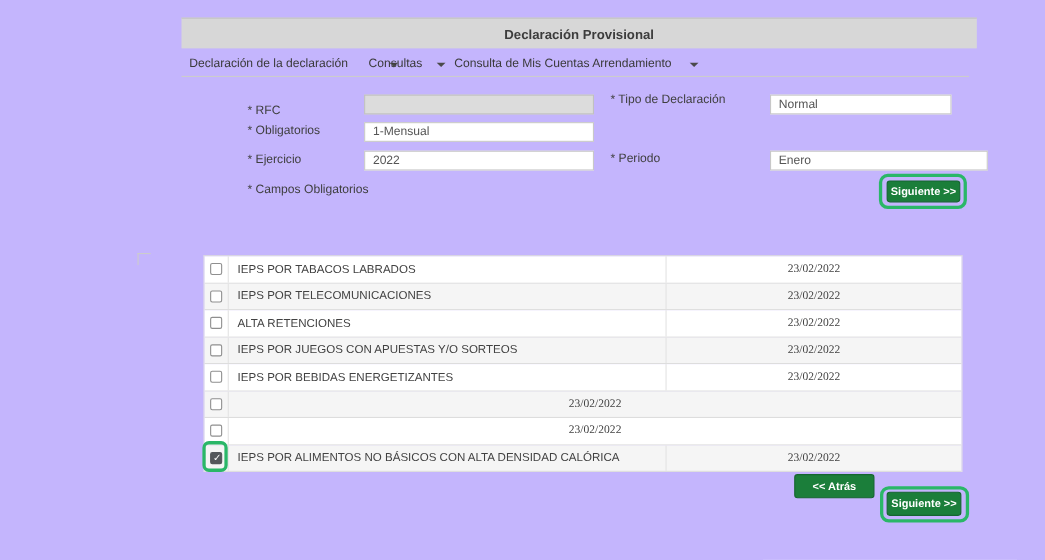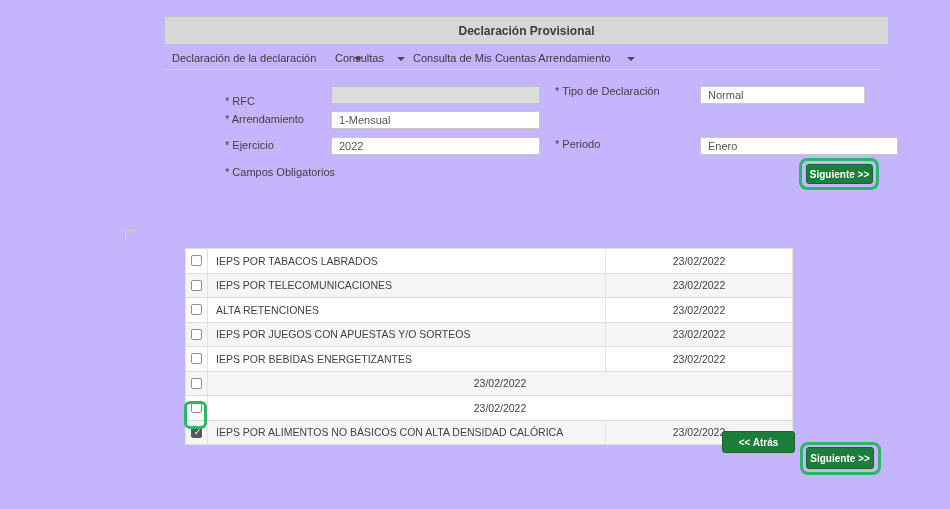--- a/index.html
+++ b/index.html
@@ -51,40 +51,40 @@
     display: flex; align-items: center; justify-content: center;
     white-space: nowrap;
   }
   .ring {
     border: 3px solid #2ab768; border-radius: 8px; background: transparent;
     pointer-events: none;
   }
 
   
   .tbl {
-    left: 185px; top: 248px; width: 608px;
+    left: 185px; top: 232px; width: 690px;
     border-top: 1px solid #ddd; border-left: 1px solid #e4e4e4; border-right: 1px solid #e4e4e4;
   }
   .trow {
     display: flex; align-items: stretch; height: 24.5px;
     border-bottom: 1px solid #ddd; background: #fff;
   }
   .trow:nth-child(even) { background: #f5f5f5; }
   .tcell-check {
     flex: 0 0 22px; display: flex; align-items: center; justify-content: center;
     border-right: 1px solid #e3e3e3;
   }
   .tcell-label {
     flex: 0 0 398px; display: flex; align-items: center; padding-left: 8px;
     border-right: 1px solid #e3e3e3; font-size: 10.5px; color: #424242;
     overflow: hidden; white-space: nowrap;
   }
   .tcell-date {
     flex: 1 1 auto; display: flex; align-items: center; justify-content: center;
-    font-size: 10.5px; color: #424242;
+    font-size: 10.5px; color: #424242; font-family: Liberation Serif, serif;
   }
   .cbox {
     width: 11px; height: 11px; border: 1px solid #8f8f8f; border-radius: 2px;
     background: #fff; cursor: pointer; position: relative; flex: none;
   }
   .cbox.checked { background: #54575b; border-color: #54575b; }
   .cbox.checked .checkmark {
     position: absolute; left: 0; top: -1px; width: 11px; height: 11px;
     color: #fff; font-size: 9px; line-height: 11px; text-align: center;
   }
@@ -121,21 +121,21 @@
     </div>
   </nav>
   <div class="abs menu-rule"></div>
 
   <span class="abs flabel" style="left:225px; top:95px;">* RFC</span>
   <input class="abs finput" style="left: 331px; top: 86px; width: 209px;" disabled="" value="">
 
   <span class="abs flabel" style="left:555px; top:85px;">* Tipo de Declaración</span>
   <input class="abs finput" style="left: 666px; top: 86px; width: 165px; margin-left: 34px;" value="Normal">
 
-  <span class="abs flabel" style="left:225px; top:113px;">* Arrendamiento</span>
+  <span class="abs flabel" style="left:225px; top:113px;">* Obligatorios</span>
   <input class="abs finput" style="left: 331px; top: 111px; width: 209px;" value="1-Mensual">
 
   <span class="abs flabel" style="left:225px; top:139px;">* Ejercicio</span>
   <input class="abs finput" style="left: 331px; top: 137px; width: 209px;" value="2022">
 
   <span class="abs flabel" style="left:555px; top:138px;">* Periodo</span>
   <input class="abs finput" style="left: 700px; top: 137px; width: 198px;" value="Enero">
 
   <span class="abs flabel" style="left:225px; top:166px;">* Campos Obligatorios</span>
 

